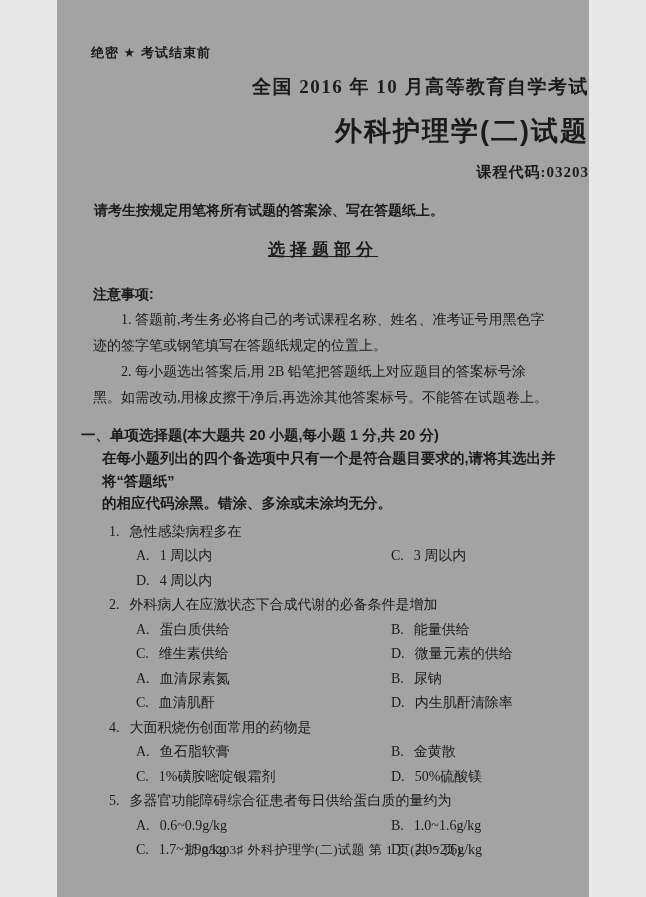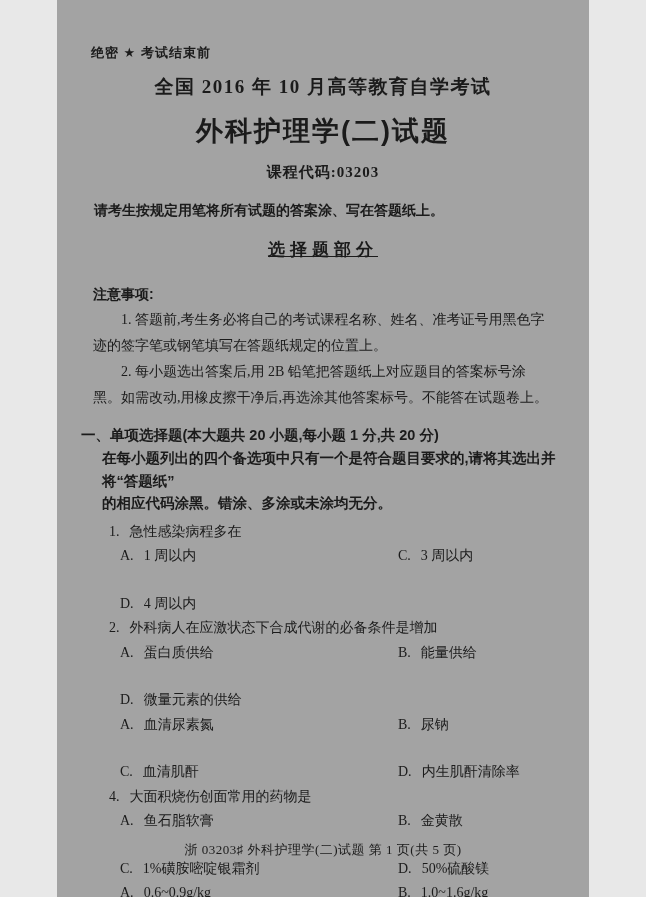--- a/index.html
+++ b/index.html
@@ -16,21 +16,21 @@
   }
   .classification {
     position: absolute;
     top: 44px;
     left: 34px;
     font-family: "Liberation Sans", "DejaVu Sans", sans-serif;
     font-size: 13px;
     font-weight: 700;
     letter-spacing: 1px;
   }
-  .header { padding-top: 74px; text-align: center; }
+  .header { padding-top: 74px; text-align: right; }
   .exam-session {
     font-size: 19px;
     font-weight: 700;
     letter-spacing: 1.5px;
   }
   .paper-title {
     margin-top: 13px;
     font-family: "Liberation Sans", "DejaVu Sans", sans-serif;
     font-size: 27px;
     font-weight: 900;
@@ -82,22 +82,21 @@
     font-size: 14.5px;
     font-weight: 700;
     line-height: 22.5px;
   }
   .questions { margin-top: 5px; font-size: 14px; }
   .q-stem { padding-left: 52px; line-height: 24.5px; }
   .q-num { display: inline-block; margin-right: 10px; }
   .options {
     display: grid;
     grid-template-columns: 255px auto;
-    padding-left: 63px;
-    gap: 23px;
+    padding-left: 79px;
   }
   .option { line-height: 24.5px; white-space: nowrap; }
   .opt-label { display: inline-block; margin-right: 10px; }
   .footer {
     position: absolute;
     left: 0;
     right: 0;
     bottom: 38px;
     text-align: center;
     font-size: 13px;
@@ -144,20 +143,21 @@
       </div>
     </div>
 
     <div class="question">
       <div class="q-stem">
         <span class="q-num">2.</span><span>外科病人在应激状态下合成代谢的必备条件是增加</span>
       </div>
       <div class="options">
         <div class="option"><span class="opt-label">A.</span><span>蛋白质供给</span></div>
         <div class="option"><span class="opt-label">B.</span><span>能量供给</span></div>
+        <div class="option"><span class="opt-label">C.</span><span>维生素供给</span></div>
         <div class="option"><span class="opt-label">D.</span><span>微量元素的供给</span></div>
       </div>
     </div>
 
     <div class="question">
       <div class="options">
         <div class="option"><span class="opt-label">A.</span><span>血清尿素氮</span></div>
         <div class="option"><span class="opt-label">B.</span><span>尿钠</span></div>
         <div class="option"><span class="opt-label">C.</span><span>血清肌酐</span></div>
         <div class="option"><span class="opt-label">D.</span><span>内生肌酐清除率</span></div>
@@ -170,20 +170,23 @@
       </div>
       <div class="options">
         <div class="option"><span class="opt-label">A.</span><span>鱼石脂软膏</span></div>
         <div class="option"><span class="opt-label">B.</span><span>金黄散</span></div>
         <div class="option"><span class="opt-label">C.</span><span>1%磺胺嘧啶银霜剂</span></div>
         <div class="option"><span class="opt-label">D.</span><span>50%硫酸镁</span></div>
       </div>
     </div>
 
     <div class="question">
+      <div class="q-stem">
+        <span class="q-num">5.</span><span>多器官功能障碍综合征患者每日供给蛋白质的量约为</span>
+      </div>
       <div class="options">
         <div class="option"><span class="opt-label">A.</span><span>0.6~0.9g/kg</span></div>
         <div class="option"><span class="opt-label">B.</span><span>1.0~1.6g/kg</span></div>
         <div class="option"><span class="opt-label">C.</span><span>1.7~1.9g/kg</span></div>
         <div class="option"><span class="opt-label">D.</span><span>2.0~2.6g/kg</span></div>
       </div>
     </div>
 
   </div>
 

